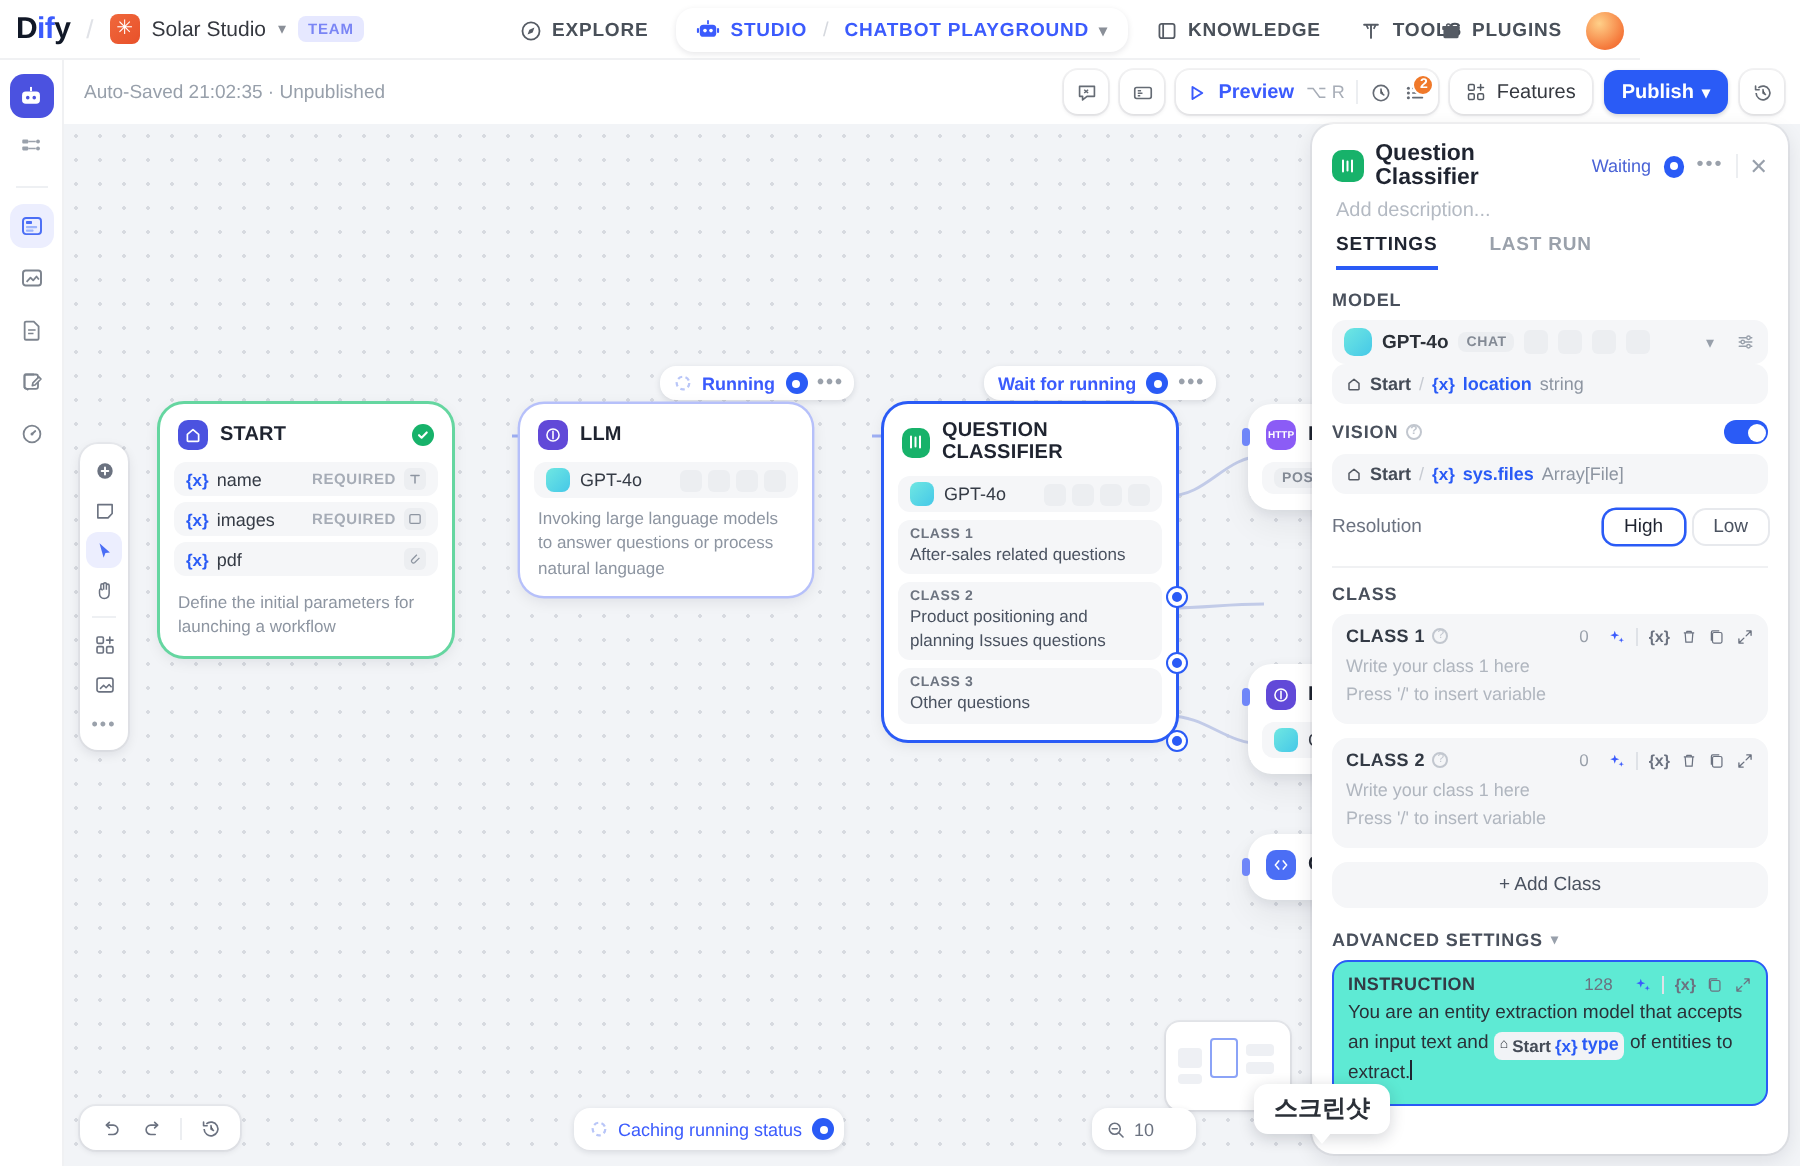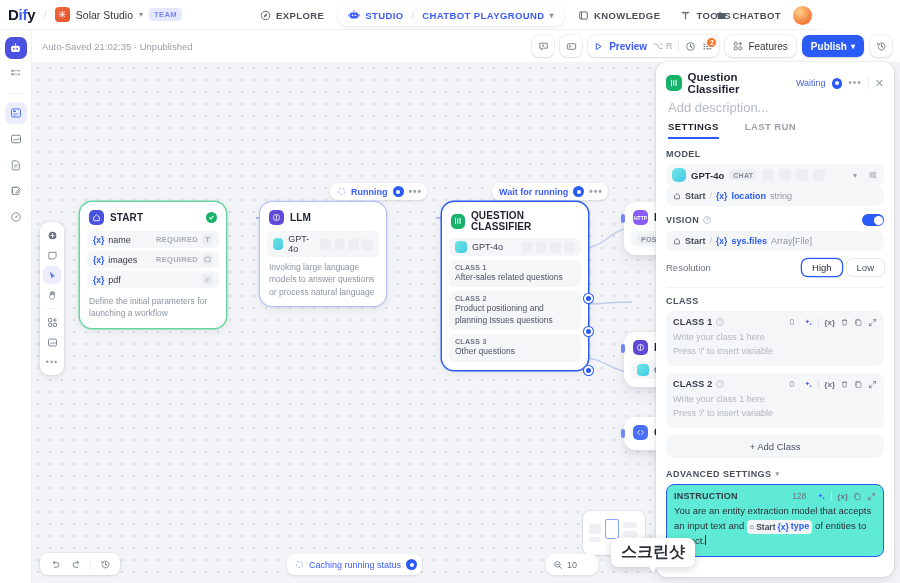--- a/index.html
+++ b/index.html
@@ -173,42 +173,42 @@
     box-shadow: 0 1px 3px rgba(16,24,40,.12); overflow:hidden; width: 52px;
   }
   .minimap {
     position:absolute; right:255px; bottom:28px; width:62px; height:44px; background:#fff; border-radius:7px;
     box-shadow: 0 1px 3px rgba(16,24,40,.10), 0 0 0 1px rgba(16,24,40,.05);
     padding:6px;
   }
   .mm-block { position:absolute; background:#eef0f4; border-radius:2px; }
   .tooltip-kr {
     position:absolute; right: 205px; bottom: 16px; background:#fff; border-radius:7px;
-    padding: 4px 10px; font-size:16px; color:#2b3038; font-weight:600;
+    padding: 4px 10px; font-size:12px; color:#2b3038; font-weight:600;
     box-shadow: 0 2px 8px rgba(16,24,40,.18); z-index: 40;
   }
   .tooltip-kr::after {
     content:""; position:absolute; bottom:-5px; left: 50%; margin-left:-5px;
     border-left:5px solid transparent; border-right:5px solid transparent; border-top:6px solid #fff;
   }
 
   
   .panel {
     position:absolute; top:62px; right:6px; width:238px; bottom:6px; background:#fff;
     border-radius:11px; box-shadow: 0 3px 10px rgba(16,24,40,.10), 0 0 0 1px rgba(16,24,40,.05);
     z-index:18; overflow:hidden; display:flex; flex-direction:column;
   }
   .p-head { padding: 9px 10px 0 10px; }
   .p-titlerow { display:flex; align-items:center; gap:6px; }
   .p-ico { width:16px; height:16px; border-radius:5px; background:#17b26a; display:flex; align-items:center; justify-content:center; color:#fff; font-size:8px; font-weight:700; }
   .p-title { font-size:11.5px; font-weight:700; color:#1f2430; }
   .p-waiting { margin-left:auto; font-size:9px; color:#4a63d6; font-weight:500; }
   .p-close { color:#98a0ab; font-size:11px; cursor:pointer; }
   .p-vsep { width:1px; height:12px; background:#eceef1; }
-  .p-desc { font-size:13px; color:#b4bac3; padding: 5px 0 0 2px; }
+  .p-desc { font-size:10px; color:#b4bac3; padding: 5px 0 0 2px; }
   .p-tabs { display:flex; gap:26px; padding: 6px 0 0 2px; }
   .p-tab { font-size:9.5px; font-weight:700; color:#9aa1ab; letter-spacing:.4px; padding-bottom:5px; cursor:pointer; }
   .p-tab.active { color:#1f2430; border-bottom: 2px solid #2a5bf6; }
   .p-body { flex:1; overflow:hidden; padding: 8px 10px 0 10px; }
   .sect-label { font-size:9px; font-weight:700; color:#49505c; letter-spacing:.45px; margin: 8px 0 5px 0; display:flex; align-items:center; gap:4px;}
   .sect-label:first-child { margin-top:2px; }
   .model-sel {
     display:flex; align-items:center; gap:5px; background:#f5f6f8; border-radius:7px; padding:4px 6px;
   }
   .chat-chip { font-size:7px; font-weight:700; color:#838a95; background:#eceef1; padding:1.5px 4px; border-radius:4px; letter-spacing:.3px; }
@@ -318,21 +318,21 @@
 
     <div class="navright">
       <div class="navitem" style="padding-right:2px">
         <span class="ico">
             <svg width="11" height="11" viewBox="0 0 16 16">
               <path d="M2.5 7h11v5.2a1 1 0 0 1-1 1h-9a1 1 0 0 1-1-1z" fill="#555b64"></path>
               <rect x="1.6" y="4.4" width="12.8" height="2.8" rx=".7" fill="#555b64"></rect>
               <path d="M8 4.4c-1.6-2.6-4.4-1.2-2.6.6" fill="none" stroke="#555b64" stroke-width="1.1"></path>
             </svg>
           </span>
-        <span class="navlabel">CHATBOT</span>
+        <span class="navlabel">PLUGINS</span>
       </div>
       <div class="avatar-round"></div>
     </div>
   </div>
 
   <div class="subbar">
     <div class="autosave">Auto-Saved 21:02:35 · Unpublished</div>
     <div class="subright">
       <div class="tbtn">
         <svg width="11" height="11" viewBox="0 0 16 16">
@@ -521,21 +521,21 @@
         <span class="req"></span>
         <span class="mini-chip">
             <svg width="7" height="7" viewBox="0 0 12 12">
               <path d="M7.6 2.4 3.4 6.6a1.7 1.7 0 0 0 2.4 2.4l4-4" fill="none" stroke="#8d95a1" stroke-width="1.1"></path>
             </svg>
           </span>
       </div>
       <div class="node-desc">Define the initial parameters for launching a workflow</div>
     </div>
 
-    <div class="node sel-violet" style="left:228px; top:140px; width:126px;">
+    <div class="node sel-violet" style="left:228px; top:140px; width:146px;">
       <div class="node-head">
         <div class="node-ico" style="background:#6149d8">
           <svg width="9" height="9" viewBox="0 0 16 16">
               <circle cx="8" cy="8" r="5.4" fill="none" stroke="#fff" stroke-width="1.4"></circle>
               <path d="M8 4.8v6.4" stroke="#fff" stroke-width="1.4" stroke-linecap="round"></path>
             </svg>
         </div>
         <span class="node-title">LLM</span>
       </div>
       <div class="model-row">

